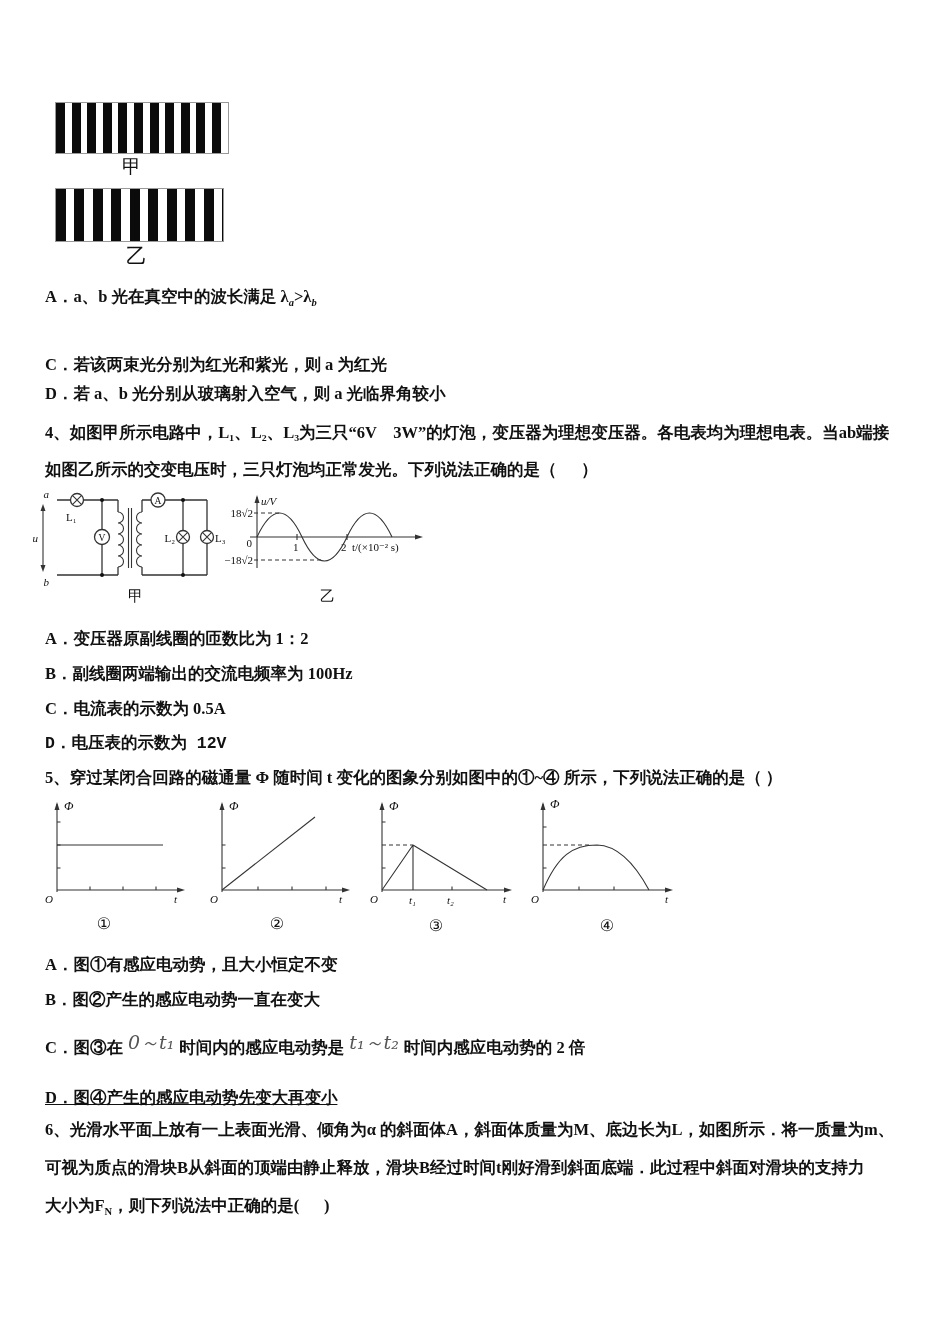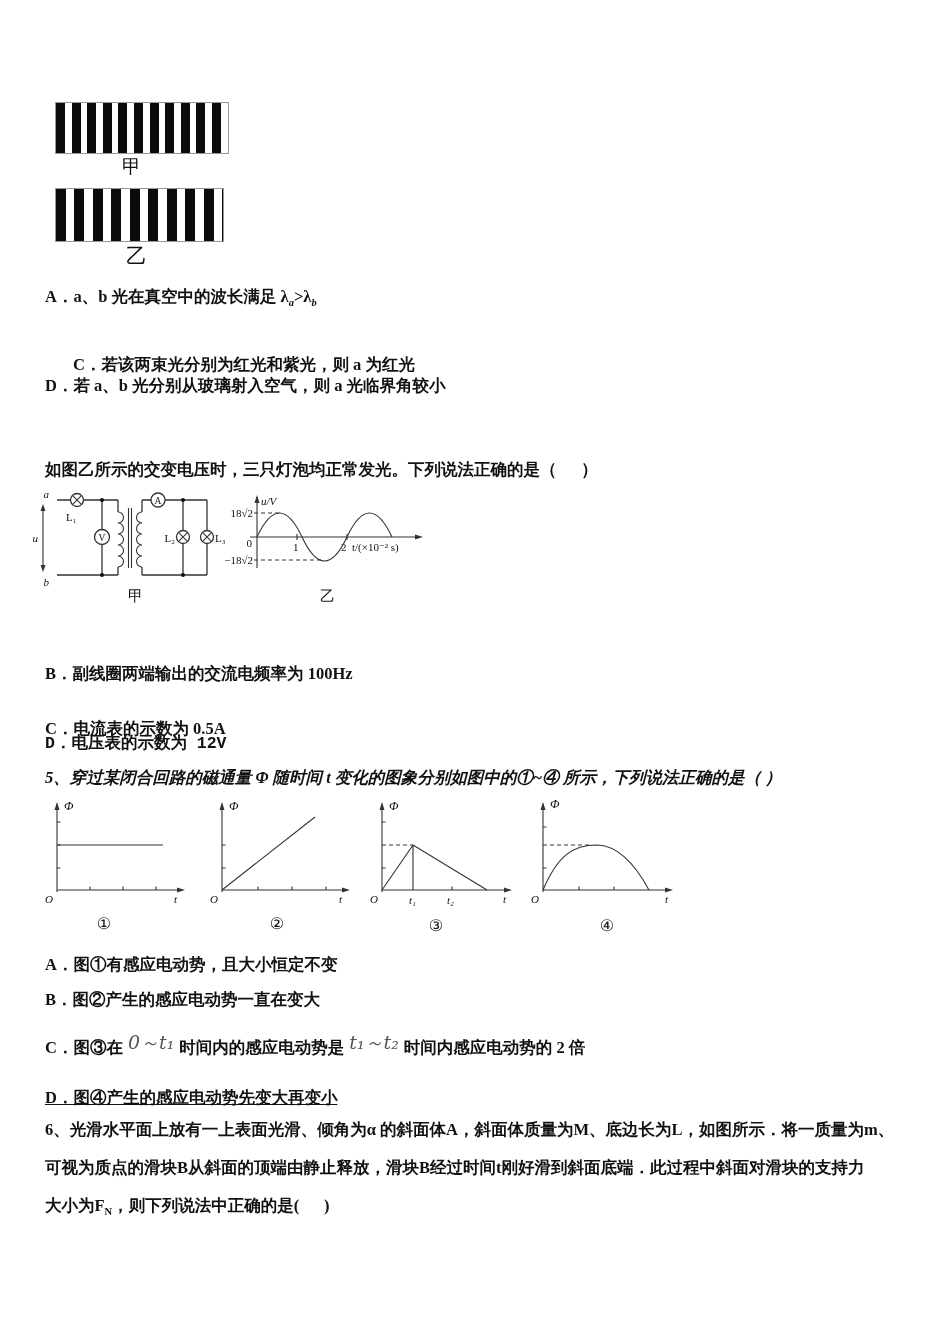--- a/index.html
+++ b/index.html
@@ -33,23 +33,24 @@
 <body>
 
 <div class="page">
 
   <div class="stripe stripe1"></div>
   <div class="cap" style="left:122px;top:154px;">甲</div>
   <div class="stripe stripe2"></div>
   <div class="cap" style="left:126px;top:242px;font-size:21px;">乙</div>
 
   <div class="t" style="top:287px;text-align:right;"><span>A．a、b 光在真空中的波长满足 λ</span><sub>a</sub><span>&gt;λ</span><sub>b</sub></div>
-  <div class="t" style="top:355px;margin-left:28px;">C．若该两束光分别为红光和紫光，则 a 为红光</div>
-  <div class="t" style="top:376px;">D．若 a、b 光分别从玻璃射入空气，则 a 光临界角较小</div>
+  <div class="t" style="top:355px;">C．若该两束光分别为红光和紫光，则 a 为红光</div>
+  <div class="t" style="top:384px;">D．若 a、b 光分别从玻璃射入空气，则 a 光临界角较小</div>
 
+  <div class="t" style="top:423px;">4、如图甲所示电路中，L₁、L₂、L₃为三只“6V　3W”的灯泡，变压器为理想变压器。各电表均为理想电表。当ab端接</div>
   <div class="t" style="top:460px;">如图乙所示的交变电压时，三只灯泡均正常发光。下列说法正确的是（      ）</div>
 
   <svg style="left:38px;top:486px;" width="410" height="122" viewBox="38 486 410 122">
 
     <path class="wire" d="M57,500 H118 M57,575 H118 M118,500 V512 M118,567 V575"></path>
 
     <path class="thin" d="M43,508 V568"></path>
     <polygon class="ah" points="40.5,511 43,504 45.5,511"></polygon>
     <polygon class="ah" points="40.5,565 43,572 45.5,565"></polygon>
     <text class="sv" x="49" y="498" text-anchor="end">a</text>
@@ -98,25 +99,26 @@
     <path class="dash" d="M254,513 H281"></path>
     <path class="dash" d="M254,560 H324"></path>
     <path class="thin" d="M297,534 V540 M347,534 V540"></path>
     <text class="sn" x="293" y="551">1</text>
     <text class="sn" x="341" y="551">2</text>
     <text class="sn" x="352" y="551">t/(×10⁻² s)</text>
     <path class="thin" d="M257,537 C272,505 287,505 302,537 C317,569 332,569 347,537 C362,505 377,505 392,537"></path>
     <text class="svgcap" x="320" y="601">乙</text>
   </svg>
 
+  <div class="t" style="top:629px;">A．变压器原副线圈的匝数比为 1：2</div>
   <div class="t" style="top:664px;">B．副线圈两端输出的交流电频率为 100Hz</div>
-  <div class="t" style="top:699px;margin-top:20px;">C．电流表的示数为 0.5A</div>
+  <div class="t" style="top:699px;">C．电流表的示数为 0.5A</div>
   <div class="t" style="top:734px;font-family:Liberation Mono, monospace;">D．电压表的示数为 12V</div>
 
-  <div class="t" style="top:768px;font-style:italic;">5、穿过某闭合回路的磁通量 Φ 随时间 t 变化的图象分别如图中的①~④ 所示，下列说法正确的是（ ）</div>
+  <div class="t" style="top:768px;">5、穿过某闭合回路的磁通量 Φ 随时间 t 变化的图象分别如图中的①~④ 所示，下列说法正确的是（ ）</div>
 
   <svg style="left:40px;top:795px;" width="650" height="145" viewBox="40 795 650 145">
 
     <path class="thin" d="M57,892 V804"></path>
     <polygon class="ah" points="54.5,810 57,802 59.5,810"></polygon>
     <path class="thin" d="M57,890 H179"></path>
     <polygon class="ah" points="177,887.5 185,890 177,892.5"></polygon>
     <path class="thin" d="M57,845 H60.5 M57,868 H60.5 M57,822 H60.5 M90,890 V886.5 M123,890 V886.5 M156,890 V886.5"></path>
     <text class="sv" x="64" y="810" style="font-size:12.5px;">Φ</text>
     <text class="sv" x="53" y="903" text-anchor="end">O</text>

